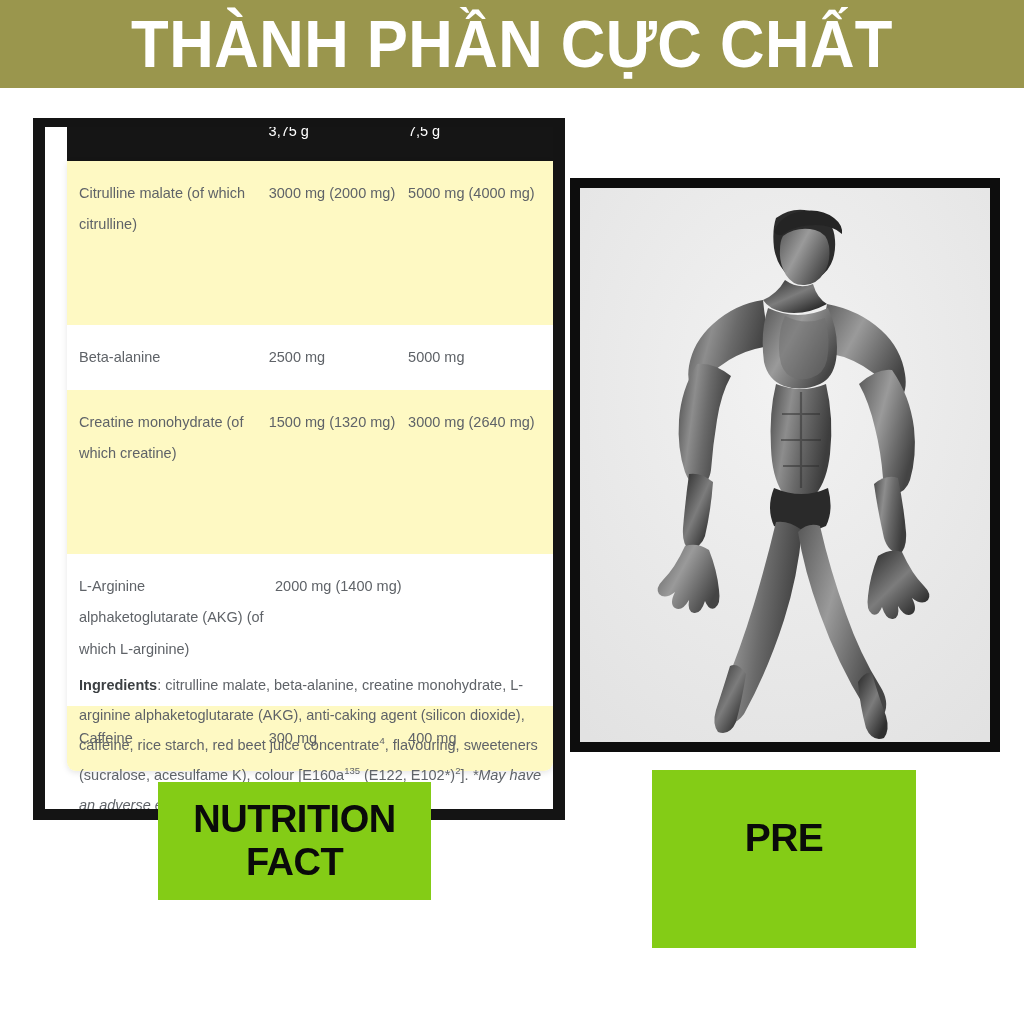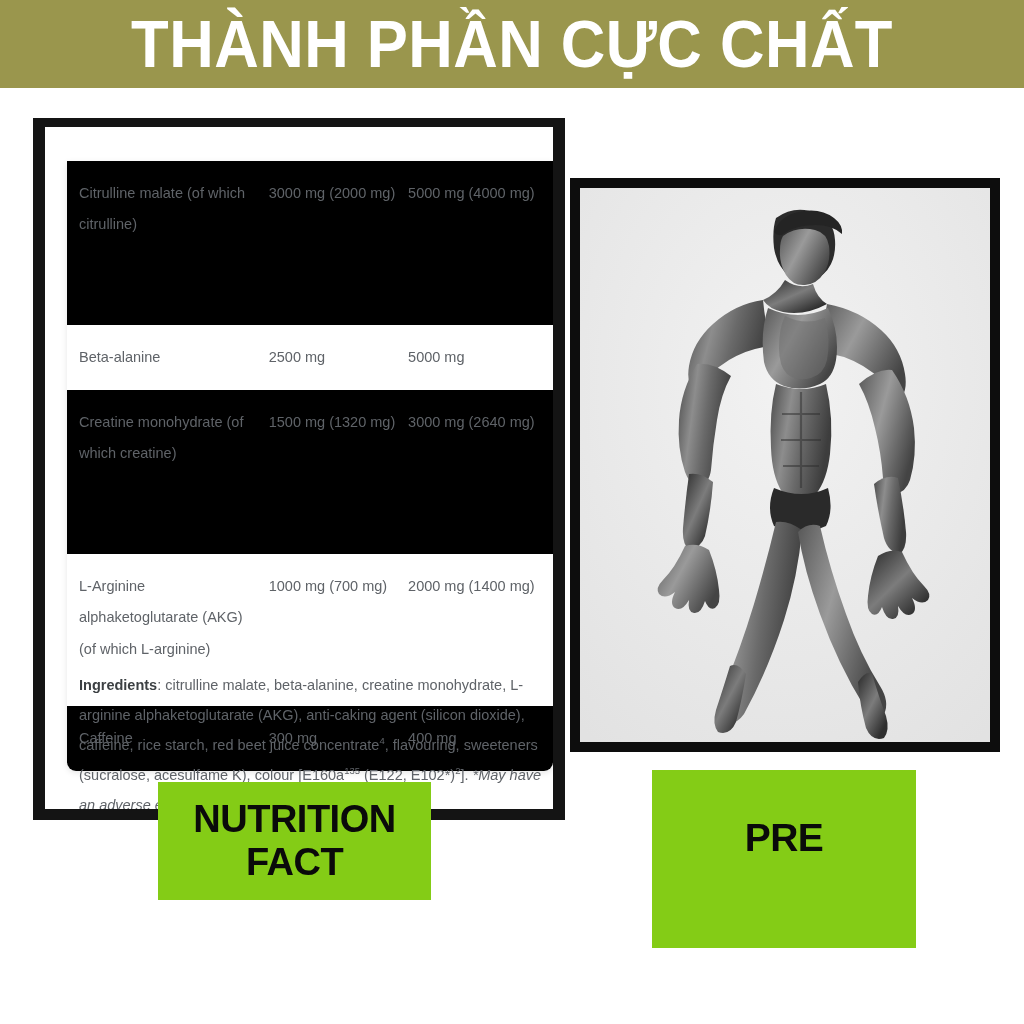--- a/index.html
+++ b/index.html
@@ -98,21 +98,21 @@
     overflow: hidden;
   }
   .trow {
     display: flex;
     align-items: flex-start;
     padding: 17px 0 17px 0;
     font-size: 14.5px;
     color: #5f6368;
     line-height: 2.15;
   }
-  .trow.shade { background: #000000; }
+  .trow.shade { background: #fef9c3; }
   .trow.plain { background: #ffffff; }
   .tc-name { width: 208px; padding-left: 12px; padding-right: 10px; box-sizing: border-box; }
   .tc-a    { width: 144px; padding-right: 8px; box-sizing: border-box; }
   .tc-b    { width: 150px; box-sizing: border-box; }
   .trow.tall { min-height: 130px; }
   .trow.med  { min-height: 118px; }
 
   
   .ingredients {
     position: absolute;
@@ -185,20 +185,27 @@
 </head>
 <body>
 
 <div class="header-band">
   <div class="header-title">THÀNH PHẦN CỰC CHẤT</div>
 </div>
 
 <div class="nutrition-frame">
   <div class="nutrition-inner">
 
+    <div class="table-header-strip">
+      <div class="hdr-row">
+        <div class="hdr-c1"></div>
+        <div class="hdr-c2">3,75 g</div>
+        <div class="hdr-c3">7,5 g</div>
+      </div>
+    </div>
 
     <div class="table-card">
 
       <div class="trow shade tall">
         <div class="tc-name">Citrulline malate (of which citrulline)</div>
         <div class="tc-a">3000 mg (2000 mg)</div>
         <div class="tc-b">5000 mg (4000 mg)</div>
       </div>
 
       <div class="trow plain">
@@ -208,21 +215,20 @@
       </div>
 
       <div class="trow shade tall">
         <div class="tc-name">Creatine monohydrate (of which creatine)</div>
         <div class="tc-a">1500 mg (1320 mg)</div>
         <div class="tc-b">3000 mg (2640 mg)</div>
       </div>
 
       <div class="trow plain med">
         <div class="tc-name">L-Arginine alphaketoglutarate (AKG) (of which L-arginine)</div>
-        <div class="tc-a">1000 mg (700 mg)</div>
         <div class="tc-b">2000 mg (1400 mg)</div>
       </div>
 
       <div class="trow shade">
         <div class="tc-name">Caffeine</div>
         <div class="tc-a">300 mg</div>
         <div class="tc-b">400 mg</div>
       </div>
 
     </div>

